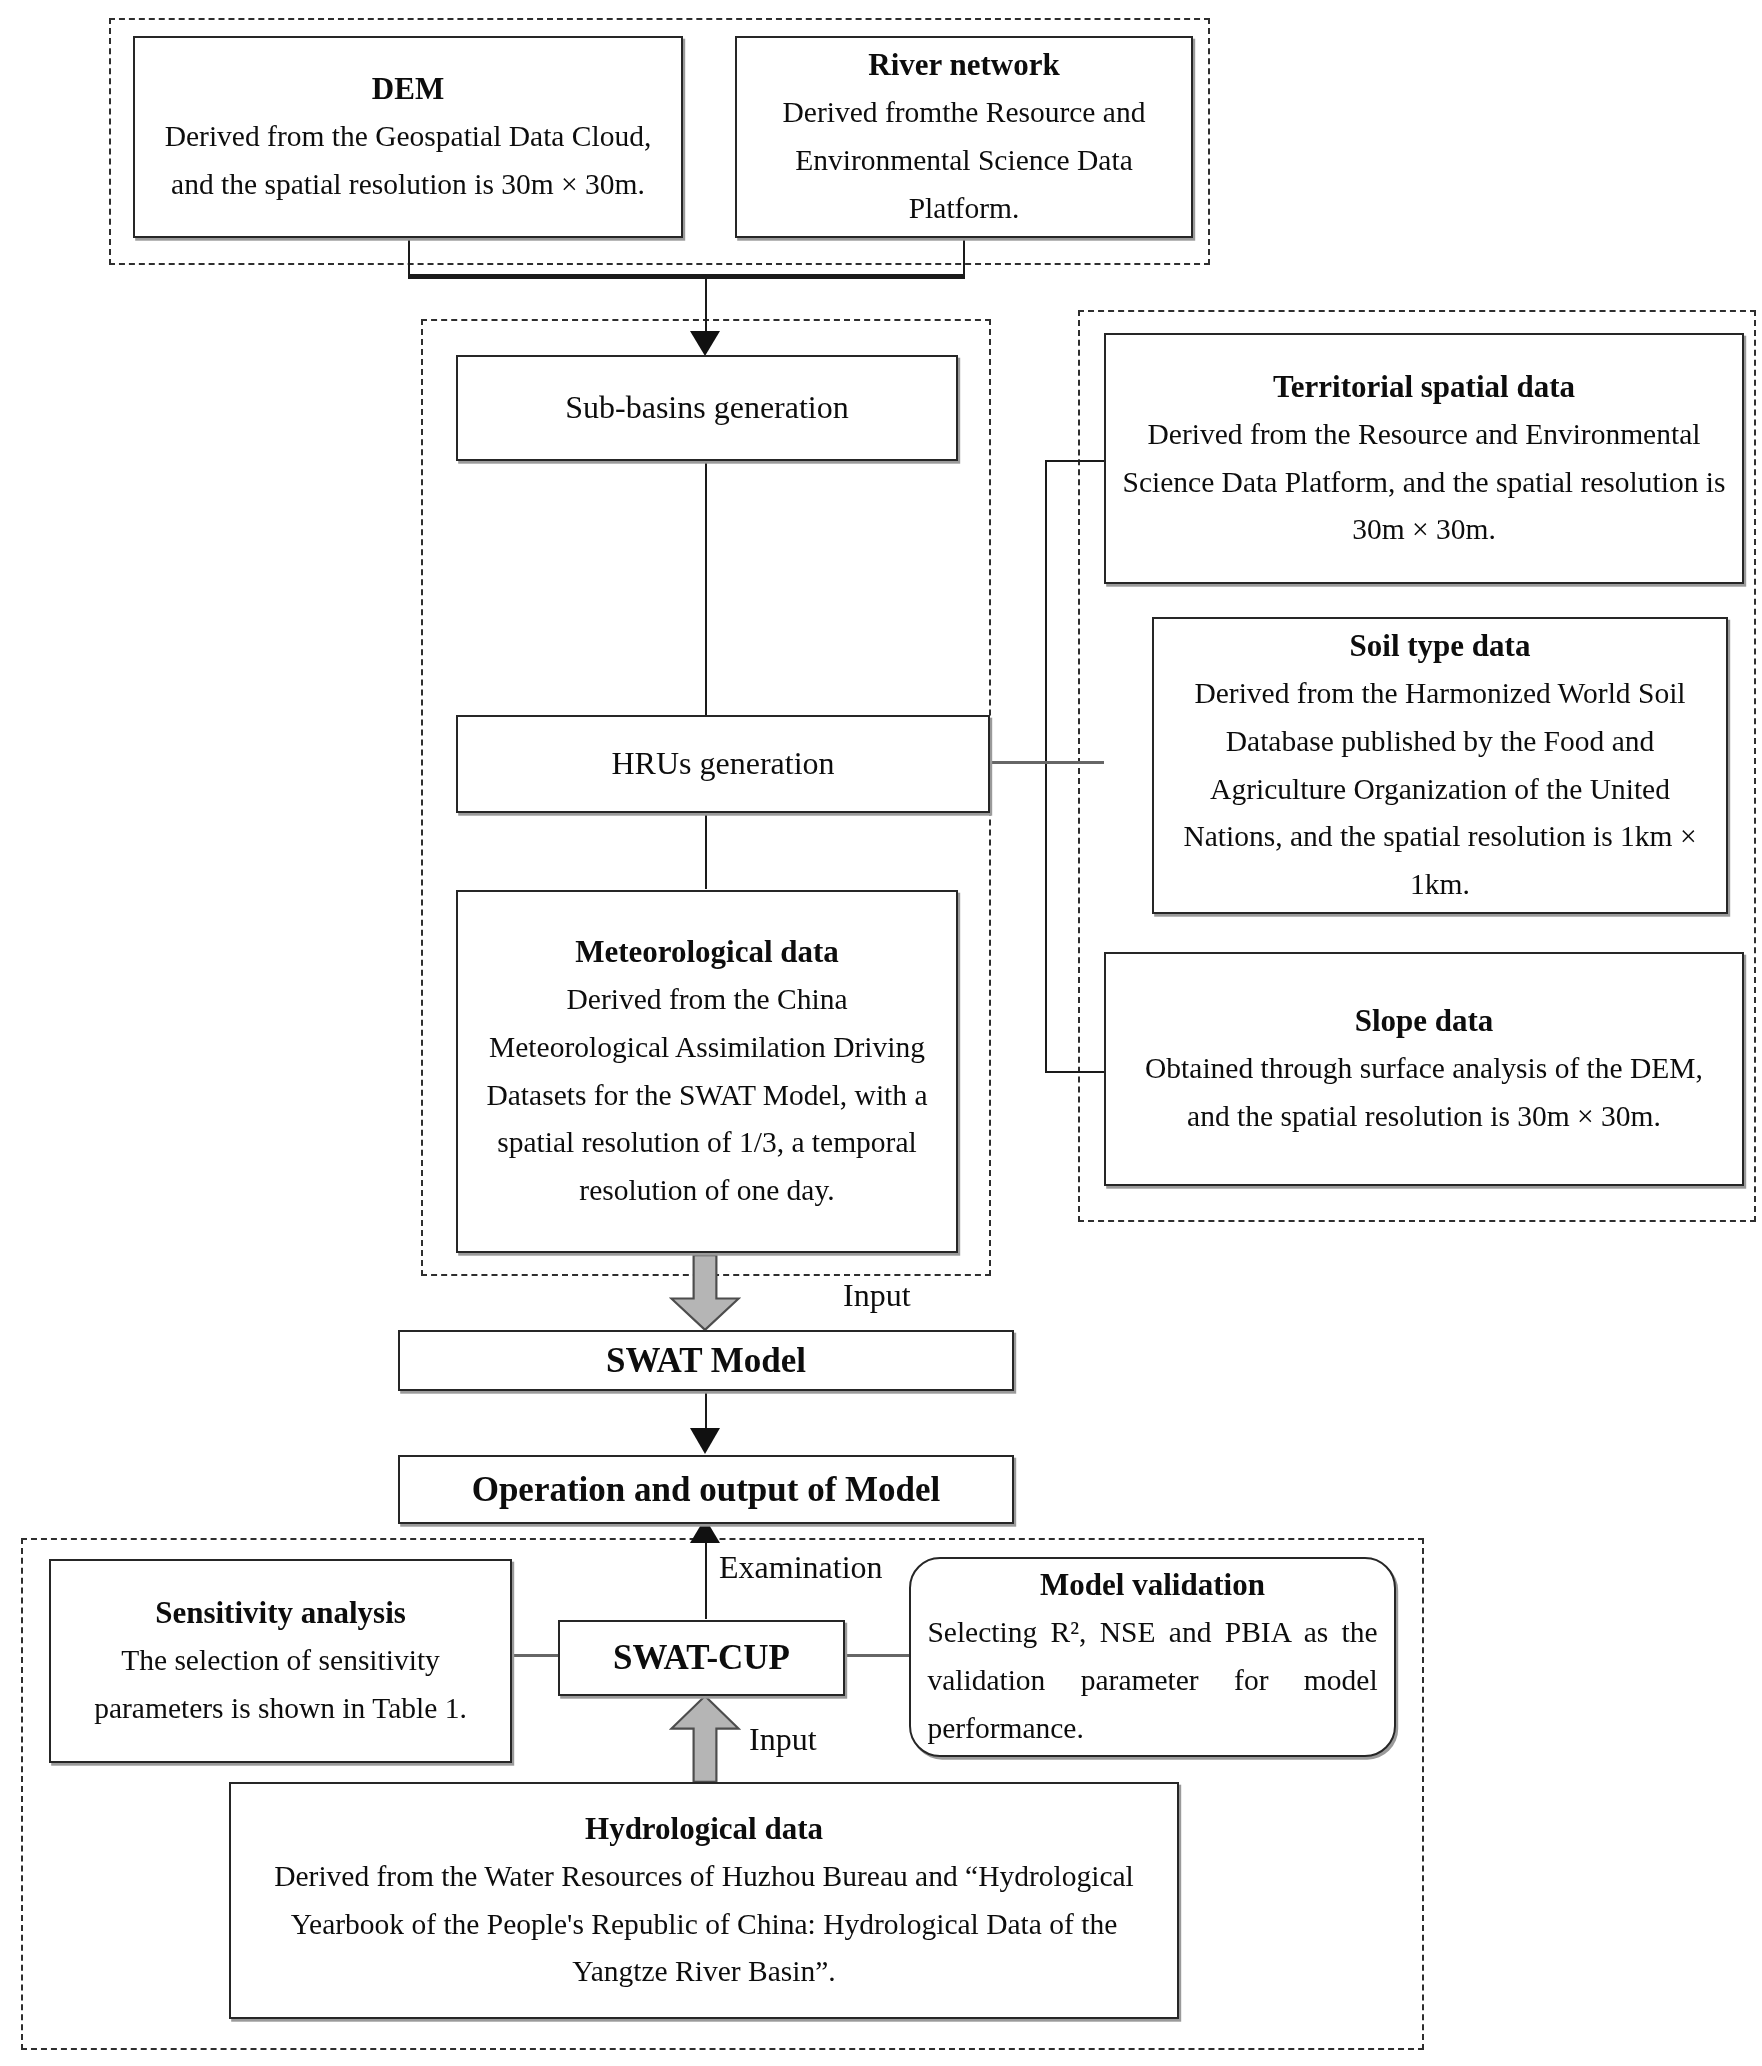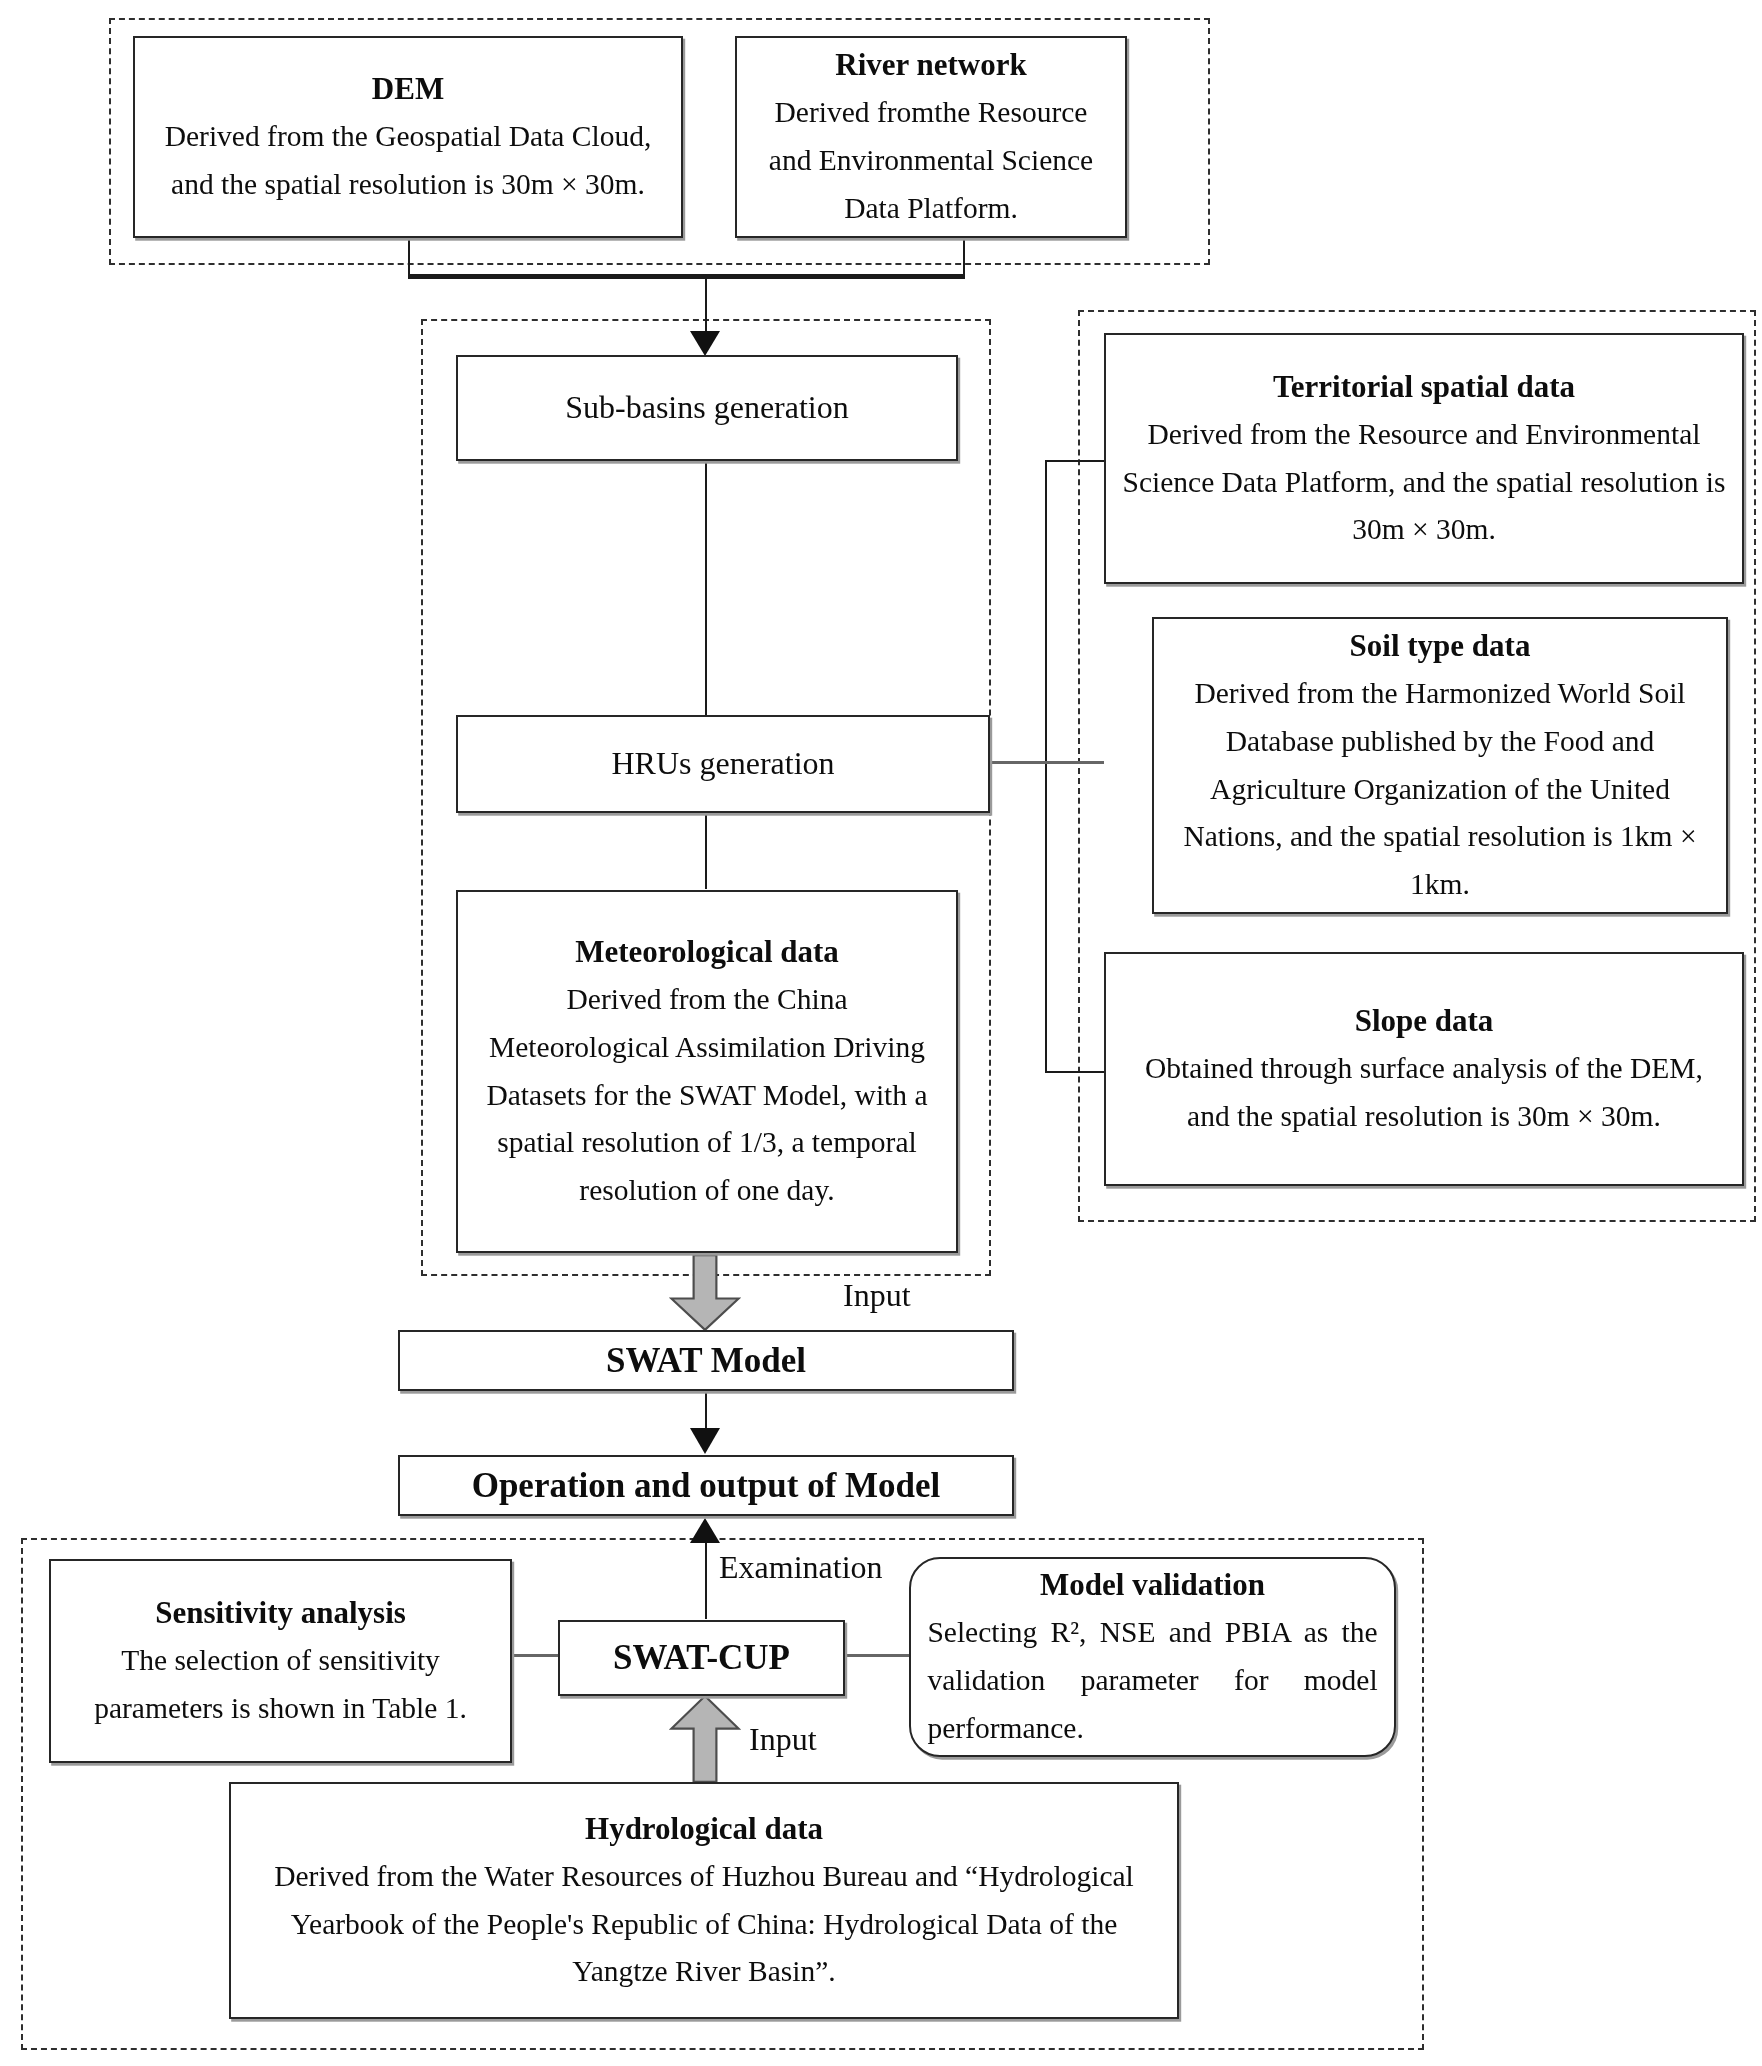--- a/index.html
+++ b/index.html
@@ -73,21 +73,21 @@
   </svg>
 
   <div class="float-label" style="left:843px; top:1276px;">Input</div>
   <div class="float-label" style="left:719px; top:1548px;">Examination</div>
   <div class="float-label" style="left:749px; top:1720px;">Input</div>
 
   <div class="box" style="left:133px; top:36px; width:550px; height:202px;">
     <div class="title">DEM</div>
     <div class="body">Derived from the Geospatial Data Cloud, and the spatial resolution is 30m × 30m.</div>
   </div>
-  <div class="box" style="left:735px; top:36px; width:392px; height:202px;">
+  <div class="box" style="left:735px; top:36px; width:458px; height:202px;">
     <div class="title">River network</div>
     <div class="body">Derived fromthe Resource and Environmental Science Data Platform.</div>
   </div>
 
   <div class="box" style="left:456px; top:355px; width:502px; height:106px;justify-content:center;">
     <div class="plain-label">Sub-basins generation</div>
   </div>
   <div class="box" style="left:456px; top:715px; width:534px; height:98px;">
     <div class="plain-label">HRUs generation</div>
   </div>
@@ -105,21 +105,21 @@
     <div class="body">Derived from the Harmonized World Soil Database published by the Food and Agriculture Organization of the United Nations, and the spatial resolution is 1km × 1km.</div>
   </div>
   <div class="box" style="left:1104px; top:952px; width:640px; height:234px;">
     <div class="title">Slope data</div>
     <div class="body">Obtained through surface analysis of the DEM, and the spatial resolution is 30m × 30m.</div>
   </div>
 
   <div class="box" style="left:398px; top:1330px; width:616px; height:61px;">
     <div class="big-label">SWAT Model</div>
   </div>
-  <div class="box" style="left:398px; top:1455px; width:616px; height:61px;">
+  <div class="box" style="left:398px; top:1455px; width:616px; height:69px;">
     <div class="big-label">Operation and output of Model</div>
   </div>
 
   <div class="box" style="left:49px; top:1559px; width:463px; height:204px;">
     <div class="title">Sensitivity analysis</div>
     <div class="body">The selection of sensitivity parameters is shown in Table 1.</div>
   </div>
   <div class="box" style="left:558px; top:1620px; width:287px; height:76px;">
     <div class="big-label">SWAT-CUP</div>
   </div>

